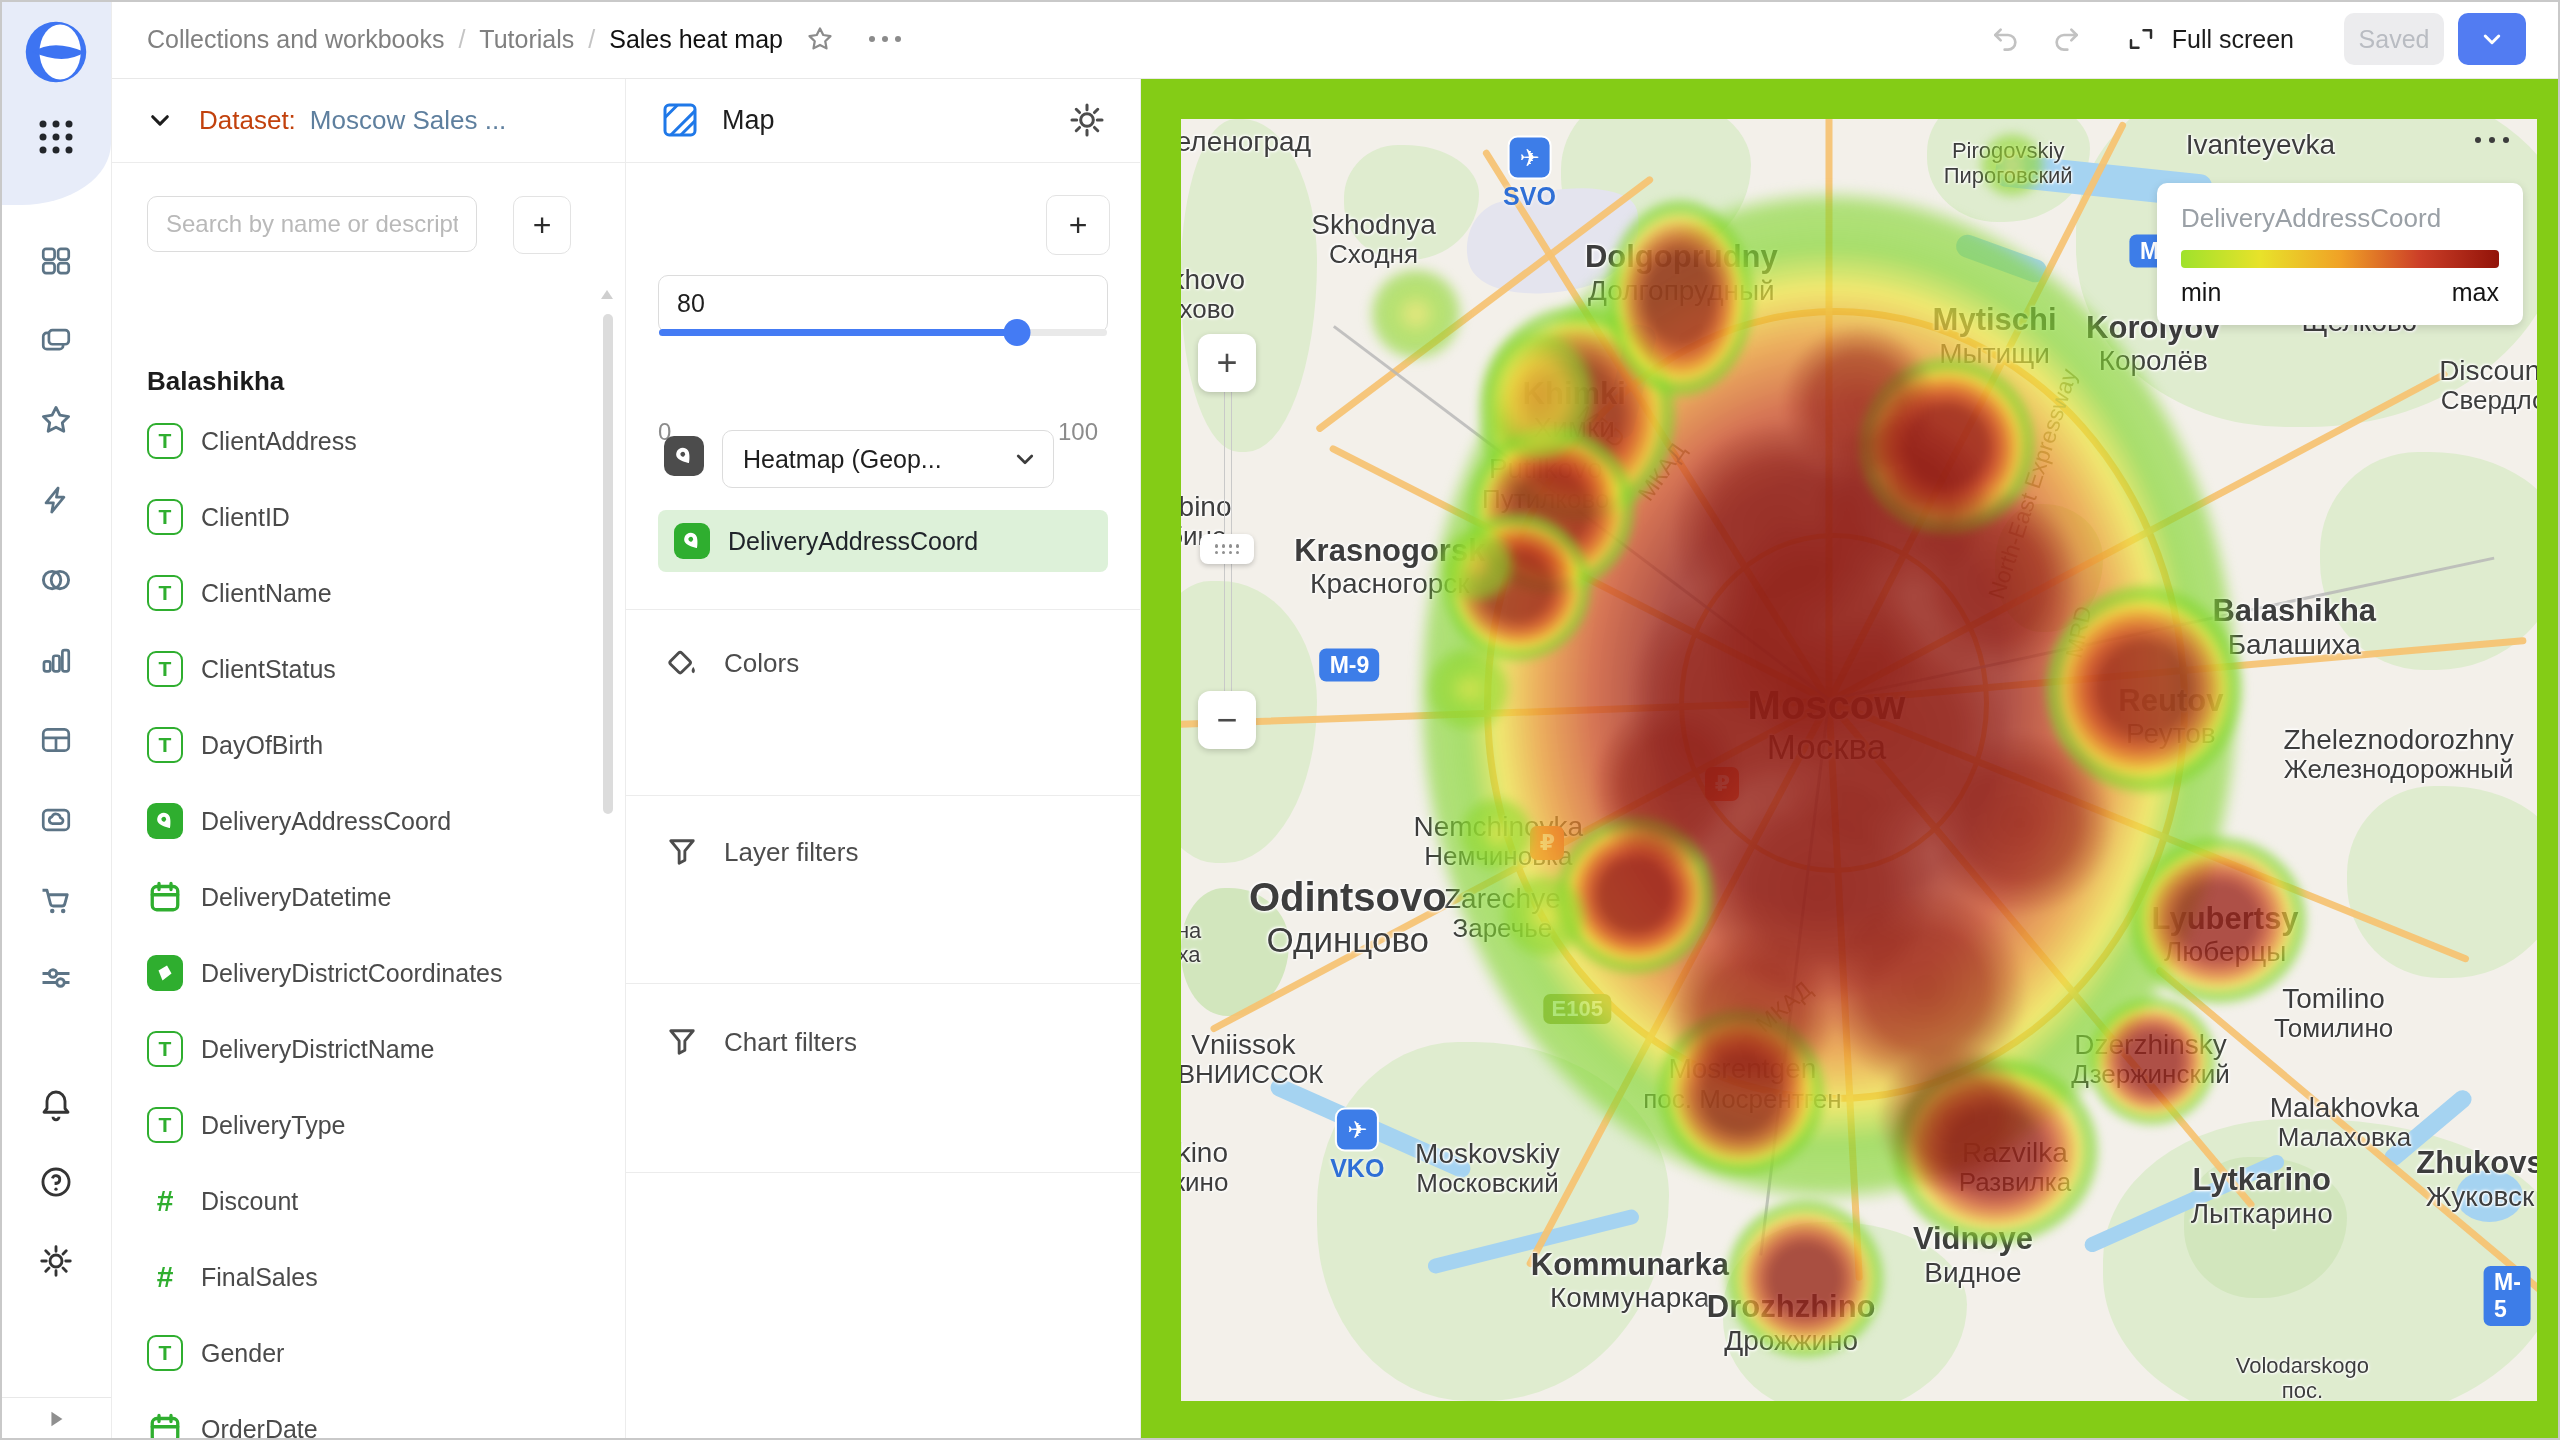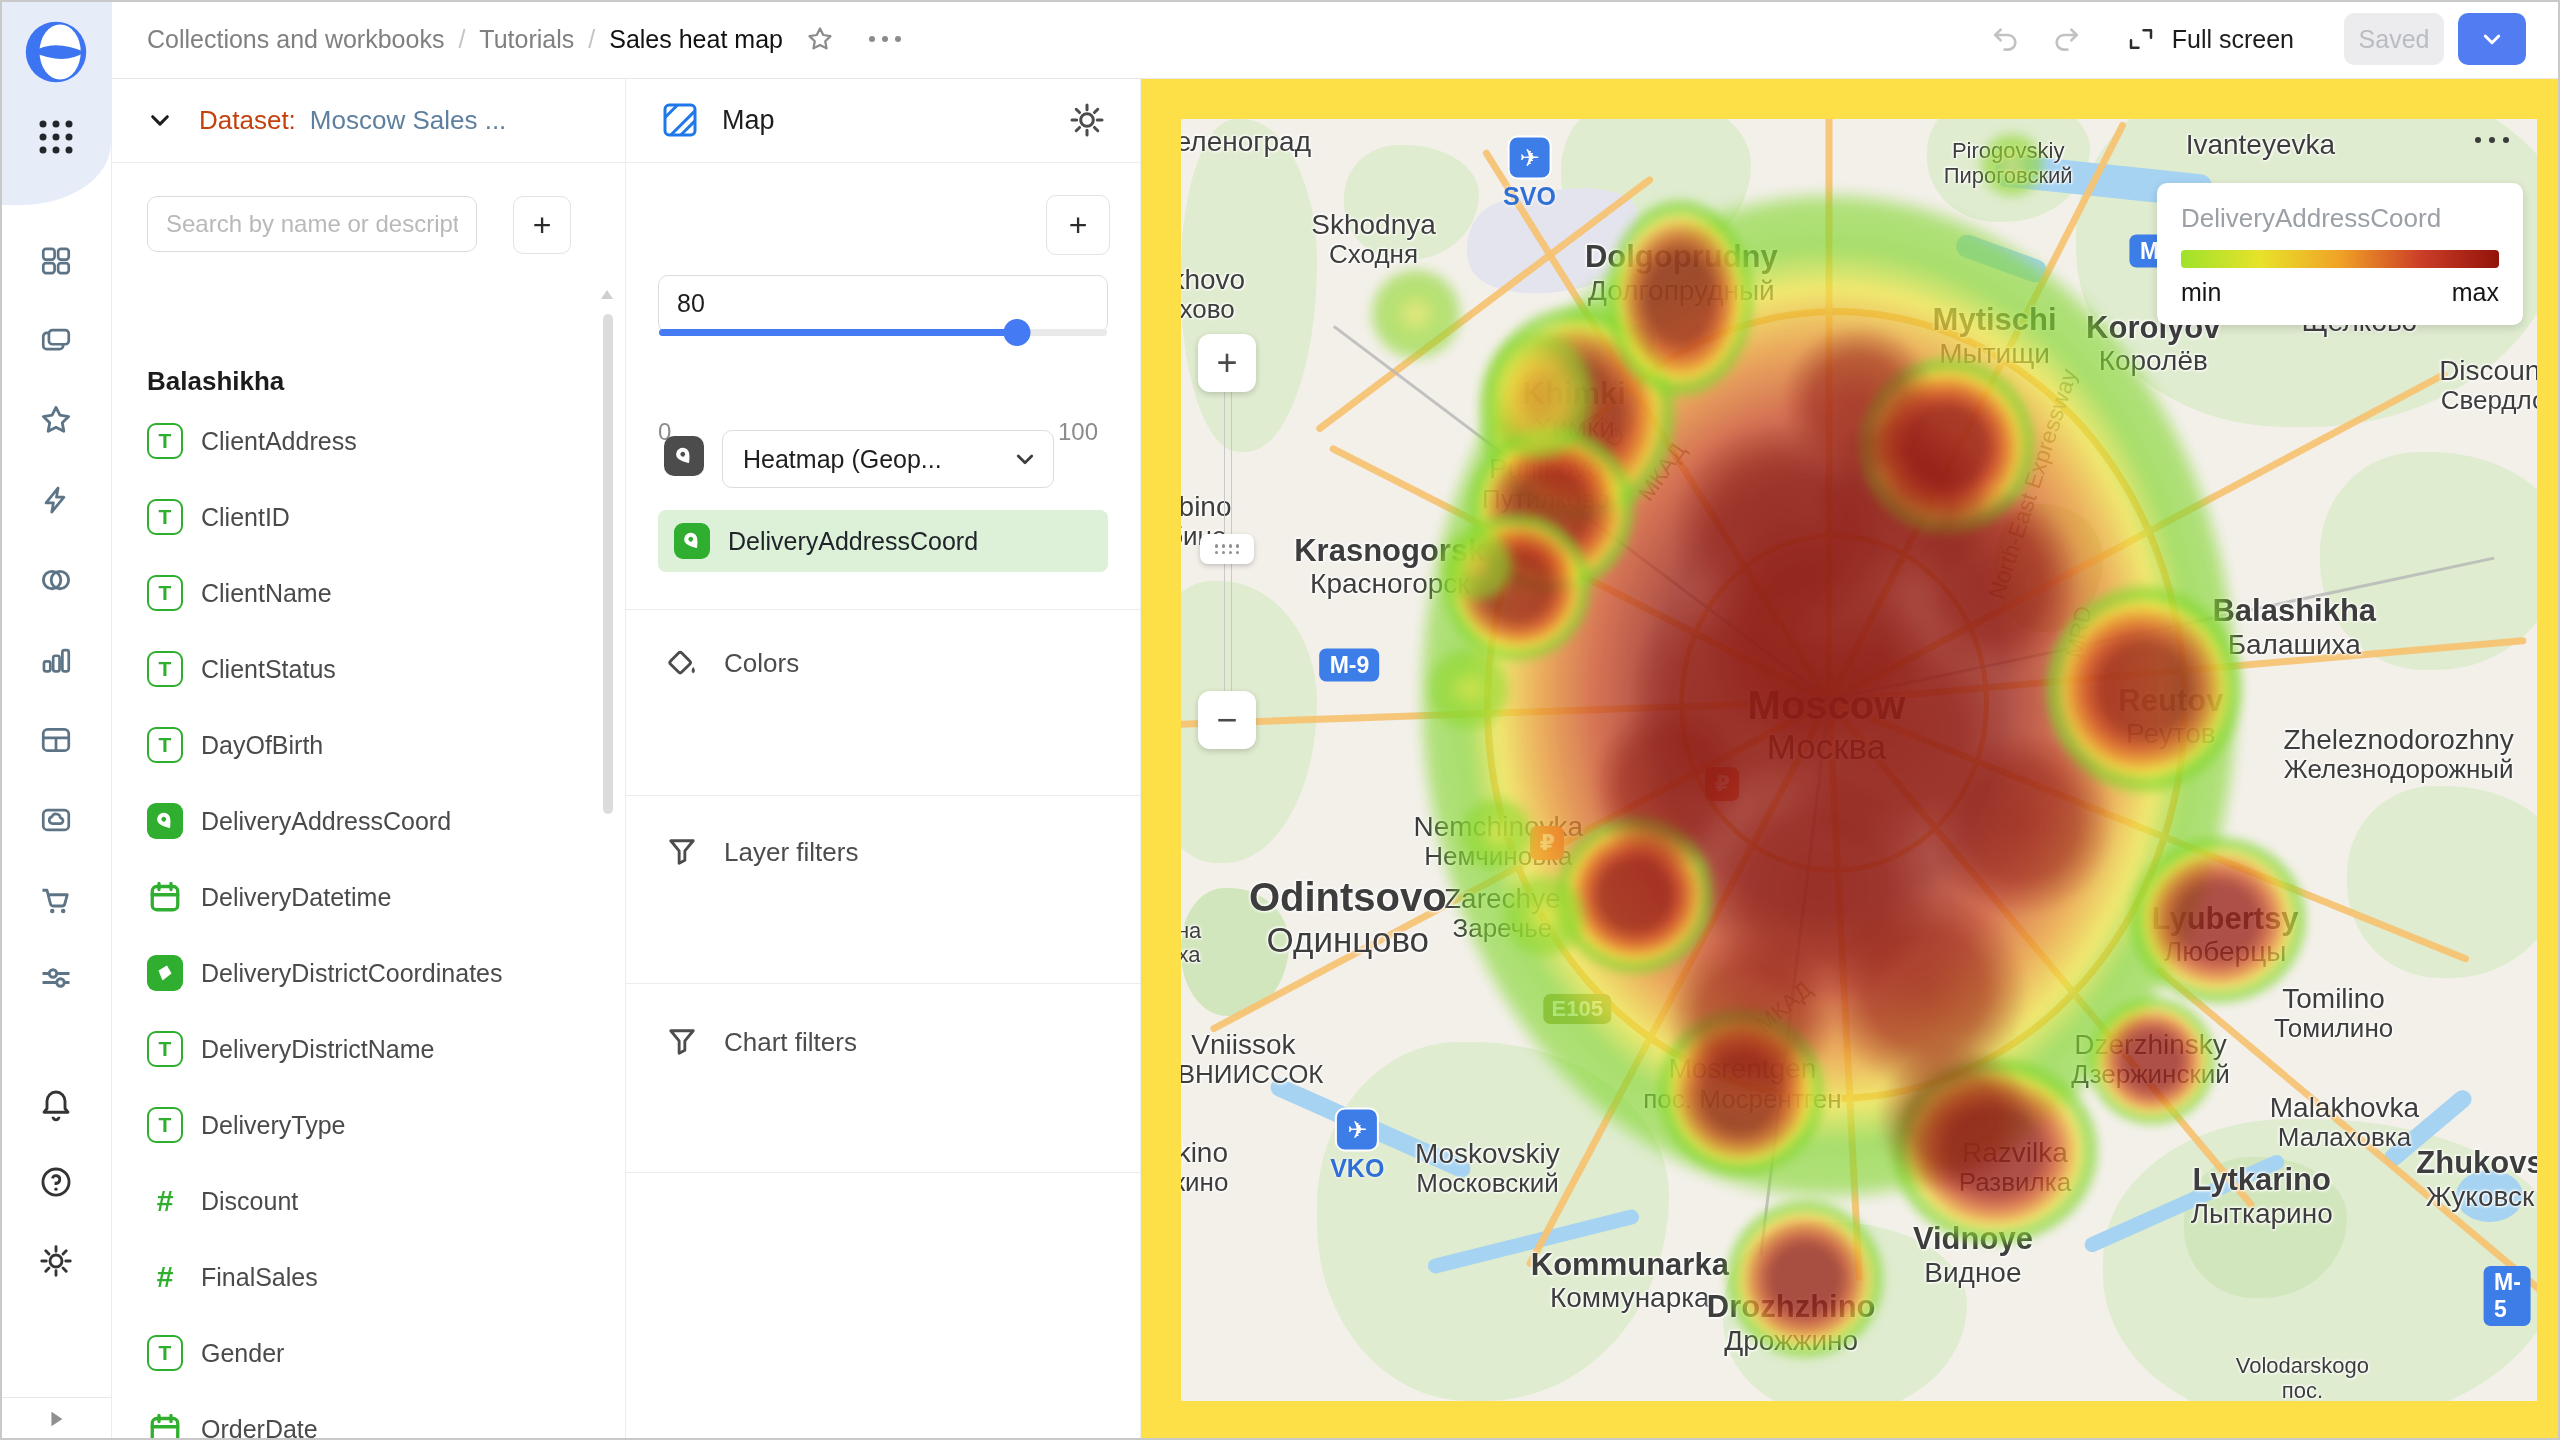--- a/index.html
+++ b/index.html
@@ -75,21 +75,21 @@
   .sel-geotype{left:96px;top:352px;width:332px;height:58px;padding-left:20px;}
   .pill{position:absolute;left:32px;top:432px;width:450px;height:62px;background:#ddf1d9;border-radius:8px;display:flex;align-items:center;}
   .pill .gi{width:36px;height:36px;background:#2fae2f;border-radius:9px;margin-left:16px;display:flex;align-items:center;justify-content:center;}
   .pill .pt{font-size:25px;color:#20242a;margin-left:18px;}
   .lp-div{position:absolute;left:0;width:100%;height:1px;background:#ececec;}
   .lp-row{position:absolute;left:0;width:100%;display:flex;align-items:center;}
   .lp-row .ric{margin-left:38px;color:#4c4c4c;line-height:0;}
   .lp-row .rt{font-size:26px;color:#4c4c4c;margin-left:24px;}
 
   
-  .content{position:absolute;left:1141px;top:79px;right:0;bottom:0;background:#fde047;}
+  .content{position:absolute;left:1141px;top:79px;right:0;bottom:0;background:#84cc16;}
   .map{position:absolute;left:40px;top:40px;width:1356px;height:1282px;background:#f3f0ea;overflow:hidden;}
   .patch{position:absolute;background:#dfeccf;border-radius:42% 58% 55% 45% / 48% 45% 60% 52%;}
   .patch.b{background:#d2e6bd;}
   .water{position:absolute;background:#a5d3f1;border-radius:12px;}
   .aero{position:absolute;background:#e4e4ee;border-radius:26% 60% 40% 60%/50% 40% 60% 50%;}
   .ring{position:absolute;border-radius:50%;}
   .road{position:absolute;height:7px;border-radius:4px;background:#f6c271;opacity:.92;transform-origin:0 50%;}
   .rail{position:absolute;height:3px;background:#b5b5b5;opacity:.8;transform-origin:0 50%;}
   .mlabel{position:absolute;transform:translate(-50%,-52%);text-align:center;color:#3d3d3d;white-space:nowrap;z-index:10;
           text-shadow:0 0 4px #fff,1px 1px 2px #fff,-1px -1px 2px #fff;line-height:1.12;}

